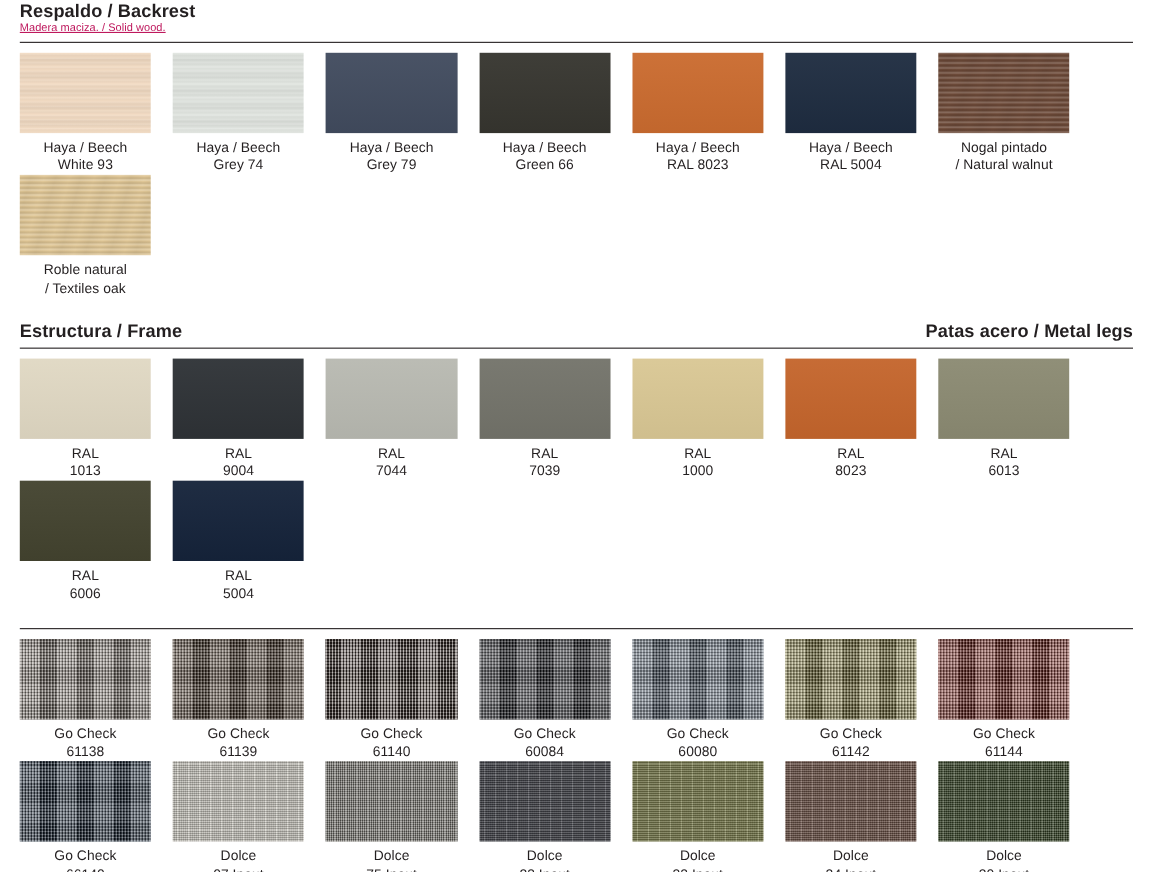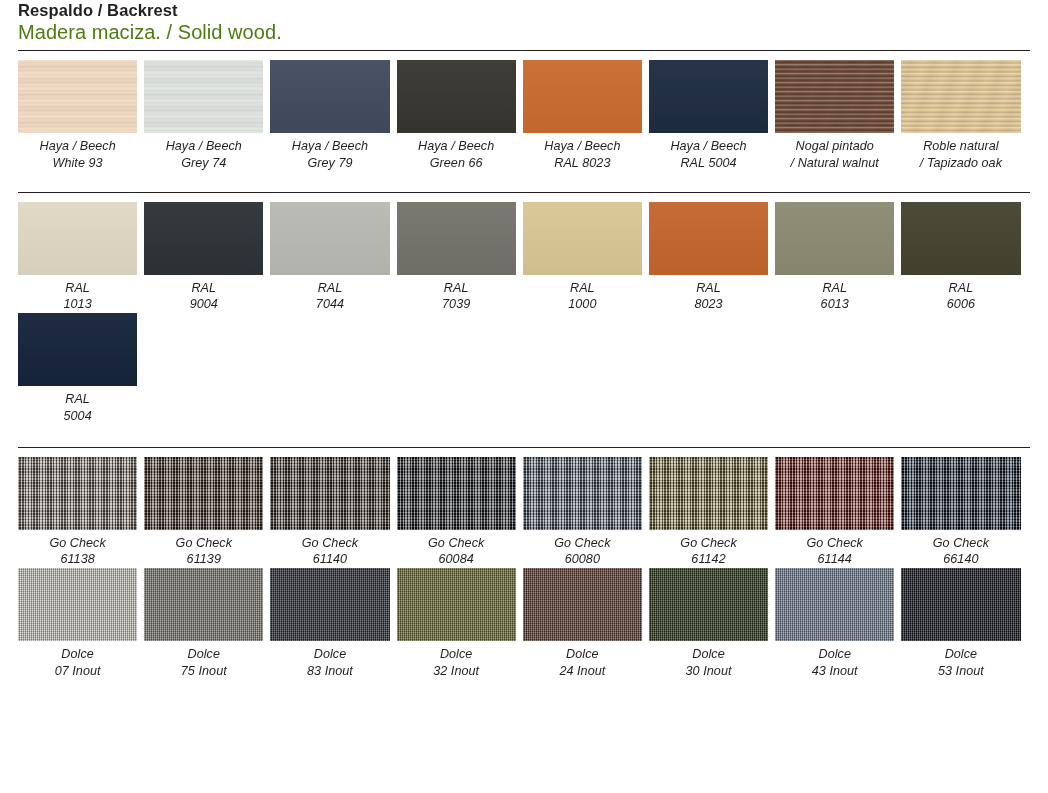--- a/index.html
+++ b/index.html
@@ -13,28 +13,28 @@
   }
   .page{position:relative;width:1048px;height:793px;box-sizing:border-box;padding:0 18px;}
 
   .section{margin:0;}
   .sec-head{position:relative;}
   .sec-title{
     font-size:16.5px;font-weight:bold;letter-spacing:.1px;
     line-height:1.22;margin:0;color:#231f20;
   }
   .sec-sub{
-    font-size:20px;font-weight:normal;letter-spacing:.05px;
-    line-height:1.25;margin:0;color:#4d7c0f;white-space:nowrap;
+    font-size:10px;font-weight:normal;letter-spacing:.05px;
+    line-height:1.25;margin:0;color:#be185d;white-space:nowrap;text-decoration:underline;
   }
   .titles-row{display:flex;}
   .titles-row .t2{margin-left:auto;}
   .rule{border:0;border-top:1.3px solid #231f20;margin:5px 0 0 0;height:0;}
 
-  .grid{display:flex;flex-wrap:wrap;gap:0 7px;margin-top:9px;font-style:italic;}
+  .grid{display:flex;flex-wrap:wrap;gap:0 20px;margin-top:9px;}
   .cell{width:119.2px;}
   .swatch{
     width:100%;height:73px;display:block;
     background-color:#ccc;background-repeat:repeat;
   }
   .cap{
     text-align:center;font-size:12.6px;line-height:1.33;
     margin-top:5px;color:#231f20;white-space:pre-line;letter-spacing:.05px;
   }
 
@@ -124,27 +124,31 @@
 RAL 5004</div>
         </div>
         <div class="cell">
           <div class="swatch w-grain2" style="background-color: rgb(106, 70, 52);"></div>
           <div class="cap">Nogal pintado
 / Natural walnut</div>
         </div>
         <div class="cell">
           <div class="swatch w-grain2" style="background-color: rgb(224, 198, 148);"></div>
           <div class="cap">Roble natural
-/ Tapizado oak</div>
+/ Textiles oak</div>
         </div>
       </div>
   </div>
 
   <div class="section sp-sec2" id="sec-frame">
     <div class="sec-head">
+      <div class="titles-row">
+        <div class="sec-title t1">Estructura / Frame</div>
+        <div class="sec-title t2">Patas acero / Metal legs</div>
+      </div>
       <hr class="rule">
     </div>
     <div class="grid" id="grid-frame">
         <div class="cell">
           <div class="swatch flat" style="background-color: rgb(224, 216, 195);"></div>
           <div class="cap">RAL
 1013</div>
         </div>
         <div class="cell">
           <div class="swatch flat" style="background-color: rgb(46, 50, 54);"></div>

